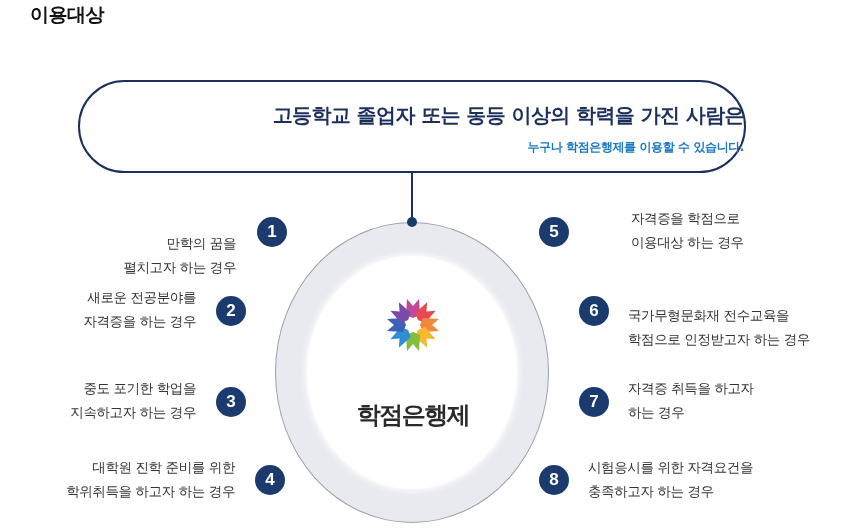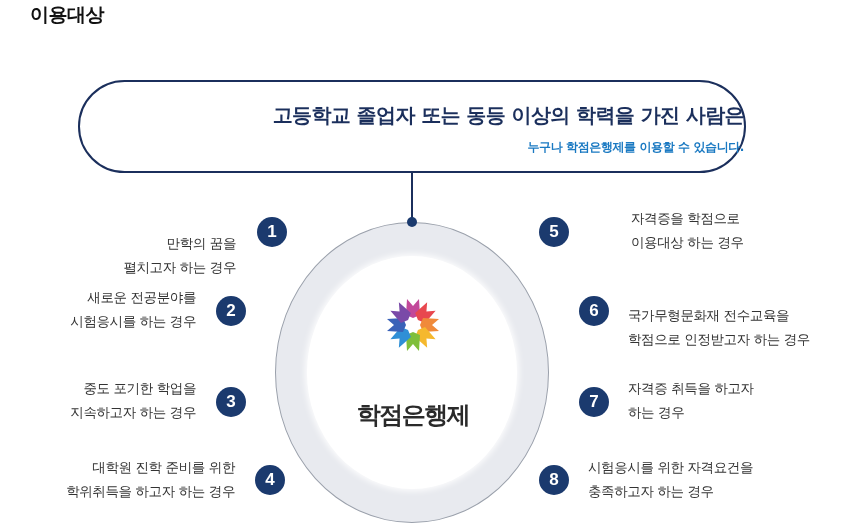--- a/index.html
+++ b/index.html
@@ -112,21 +112,21 @@
 <div class="logo-text">학점은행제</div>
 
 <div class="item-text left" style="right:605px; top:206px;margin-top:25px;">
   <div>만학의 꿈을</div>
   <div>펼치고자 하는 경우</div>
 </div>
 <div class="badge" style="left:257px; top:217px;">1</div>
 
 <div class="item-text left" style="right:645px; top:285px;">
   <div>새로운 전공분야를</div>
-  <div>시험응시를 하는 경우</div>
+  <div>자격증을 하는 경우</div>
 </div>
 <div class="badge" style="left:216px; top:296px;">2</div>
 
 <div class="item-text left" style="right:645px; top:376px;">
   <div>중도 포기한 학업을</div>
   <div>지속하고자 하는 경우</div>
 </div>
 <div class="badge" style="left:216px; top:387px;">3</div>
 
 <div class="item-text left" style="right:606px; top:455px;">

